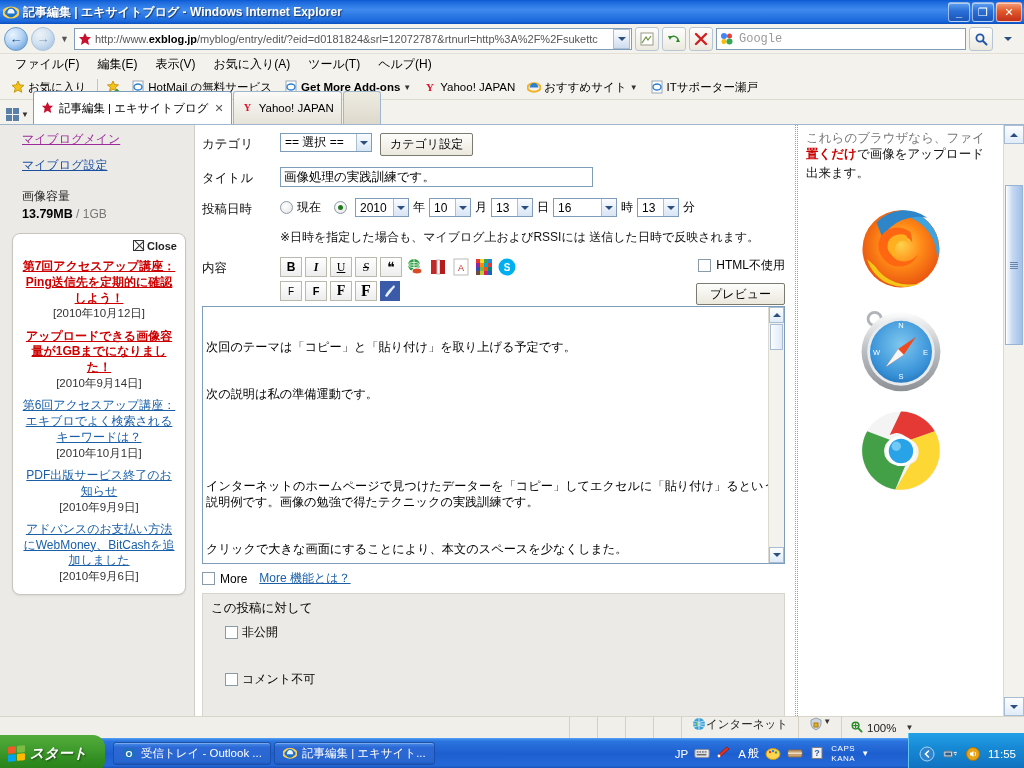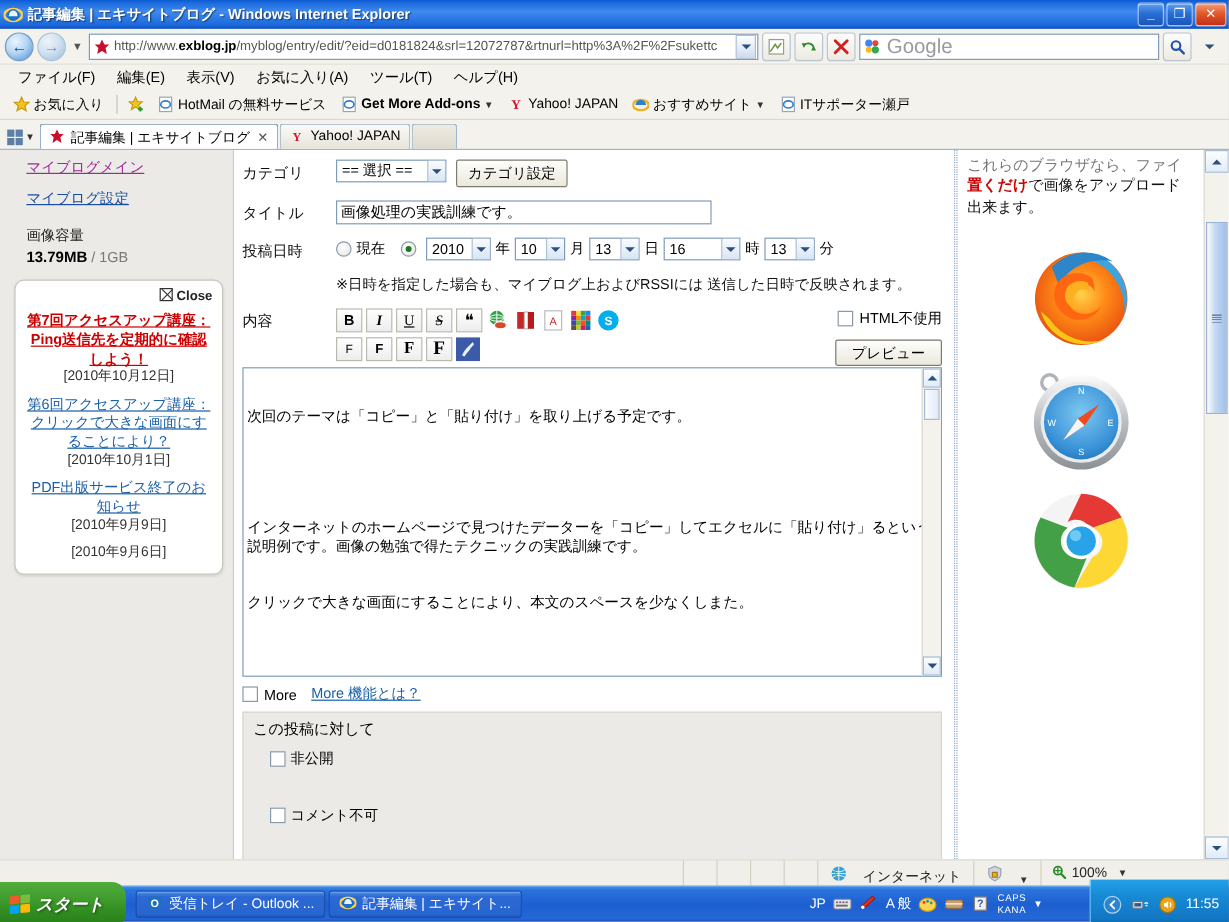--- a/index.html
+++ b/index.html
@@ -77,21 +77,21 @@
   .tbtn {
     width: 24px; height: 24px; flex:none; border: 1px solid transparent;
     display:flex; align-items:center; justify-content:center;
     border-radius: 3px; font-size: 14px;
   }
   .tbtn.framed { border-color:#b8c6d4; background: linear-gradient(to bottom,#fdfdfd,#eceadf); }
   .searchbox {
     width: 250px; flex:none; height: 22px; background:#fff;
     border:1px solid #7f9db9; display:flex; align-items:center; padding-left:3px;
   }
-  .searchbox .ph { color:#9a9a9a; font-size:17px; margin-left:4px; }
+  .searchbox .ph { color:#9a9a9a; font-size:12px; margin-left:4px;font-family:Liberation Mono, monospace; }
   .gicon { width:15px;height:14px;flex:none; position:relative;}
 
   
   .menubar {
     height: 21px; flex:none; background:#f4f2ec; display:flex; align-items:center;
     padding-left: 6px; gap: 0;
   }
   .menuitem { padding: 2px 9px; font-size: 12px; color:#000; white-space:nowrap;}
 
   
@@ -105,21 +105,21 @@
 
   
   .tabbar {
     height: 25px; flex:none; background:#f4f2ec; display:flex; align-items:flex-end;
     padding-left: 6px; gap: 1px; border-bottom: 1px solid #9fb6cc;
   }
   .quicktabs { display:flex;align-items:center;gap:2px;margin-bottom:3px;margin-right:3px;}
   .qtgrid { display:grid;grid-template-columns:6px 6px;grid-template-rows:6px 6px;gap:1px;}
   .qtgrid i { background:#5b7fa6; display:block;}
   .tab {
-    height: 21px; display:flex; align-items:center; gap:4px; padding: 0 7px;
+    height: 33px; display:flex; align-items:center; gap:4px; padding: 0 7px;
     font-size:11.5px; border: 1px solid #9fb6cc; border-bottom:none;
     border-radius: 3px 3px 0 0; background: linear-gradient(to bottom,#fbfaf7,#e6e3d9);
     white-space:nowrap; max-width: 200px;
   }
   .tab.active { background: #fff; border-color:#7d9cbb; }
   .tab .x { color:#555; font-weight:bold; font-size:11px; margin-left:2px;}
   .tab.empty { width: 38px; background: linear-gradient(to bottom,#eeebe1,#ddd9cc); }
 
   
   .viewport { flex:1 1 auto; display:flex; background:#fff; overflow:hidden; position:relative; }
@@ -242,21 +242,21 @@
   .pagesb .thumb { height:160px; margin:1px; background:linear-gradient(to right,#fdfeff,#c6d9f2 40%,#9fc0ea);
     border:1px solid #9ab3d4; display:flex;align-items:center;justify-content:center;}
   .grip { width:8px;height:7px; background:repeating-linear-gradient(to bottom,#6b86ab 0 1px,transparent 1px 2px);}
 
   
   .statusbar {
     height: 22px; flex:none; background:#f1efe9; border-top:1px solid #d9d5ca;
     display:flex; align-items:center; font-size:11.5px; color:#222;
   }
   .st-seg { border-right:1px solid #d4d0c4; height:100%; }
-  .st-zone { display:flex;align-items:flex-end;gap:13px;padding:0 10px; }
+  .st-zone { display:flex;align-items:flex-start;gap:0;padding:0 10px; }
   .st-zoom { display:flex;align-items:center;gap:4px;padding:0 8px;}
 
   
   .taskbar {
     height: 30px; flex:none;
     background: linear-gradient(to bottom,#3f8ceb 0%,#2a73dd 9%,#1e5fd0 50%,#2468d8 92%,#1a51b5 100%);
     display:flex; align-items:center; border-top:1px solid #4f9bf5;
   }
   .startbtn {
     height:38px; display:flex;align-items:center; gap:5px; padding: 0 18px 0 8px;
@@ -479,29 +479,34 @@
 
         <div class="newsbox">
           <div class="closebar">
             <span class="closebox"></span><span>Close</span>
           </div>
 
           <div class="news-item hot">
             <a href="#">第7回アクセスアップ講座：Ping送信先を定期的に確認しよう！</a>
             <div class="news-date">[2010年10月12日]</div>
           </div>
+          <div class="news-item hot">
+            <a href="#">アップロードできる画像容量が1GBまでになりました！</a>
+            <div class="news-date">[2010年9月14日]</div>
+          </div>
           <div class="news-item cool">
-            <a href="#">第6回アクセスアップ講座：クリックで大きな画面にすることにより？</a>
+            <a href="#">第6回アクセスアップ講座：エキブロでよく検索されるキーワードは？</a>
             <div class="news-date">[2010年10月1日]</div>
           </div>
           <div class="news-item cool">
             <a href="#">PDF出版サービス終了のお知らせ</a>
             <div class="news-date">[2010年9月9日]</div>
           </div>
           <div class="news-item cool">
+            <a href="#">アドバンスのお支払い方法にWebMoney、BitCashを追加しました</a>
             <div class="news-date">[2010年9月6日]</div>
           </div>
         </div>
       </div>
 
       <div class="maincol">
 
         <div class="formrow">
           <span class="flabel">カテゴリ</span>
           <span class="sel" style="width:92px;">
@@ -654,20 +659,21 @@
             </span>
             <span style="display:block;margin-top:12px;">
               <span class="btn" style="padding:3px 13px;">プレビュー</span>
             </span>
           </span>
         </div>
 
         <div class="taWrap">
           <div class="ta">
             <div>次回のテーマは「コピー」と「貼り付け」を取り上げる予定です。</div>
+            <div>次の説明は私の準備運動です。</div>
             <div style="height:14px;"></div>
             <div>インターネットのホームページで見つけたデーターを「コピー」してエクセルに「貼り付け」るという説明例です。画像の勉強で得たテクニックの実践訓練です。</div>
             <div>クリックで大きな画面にすることにより、本文のスペースを少なくしまた。</div>
             
             
             
             
             
             
           </div>

